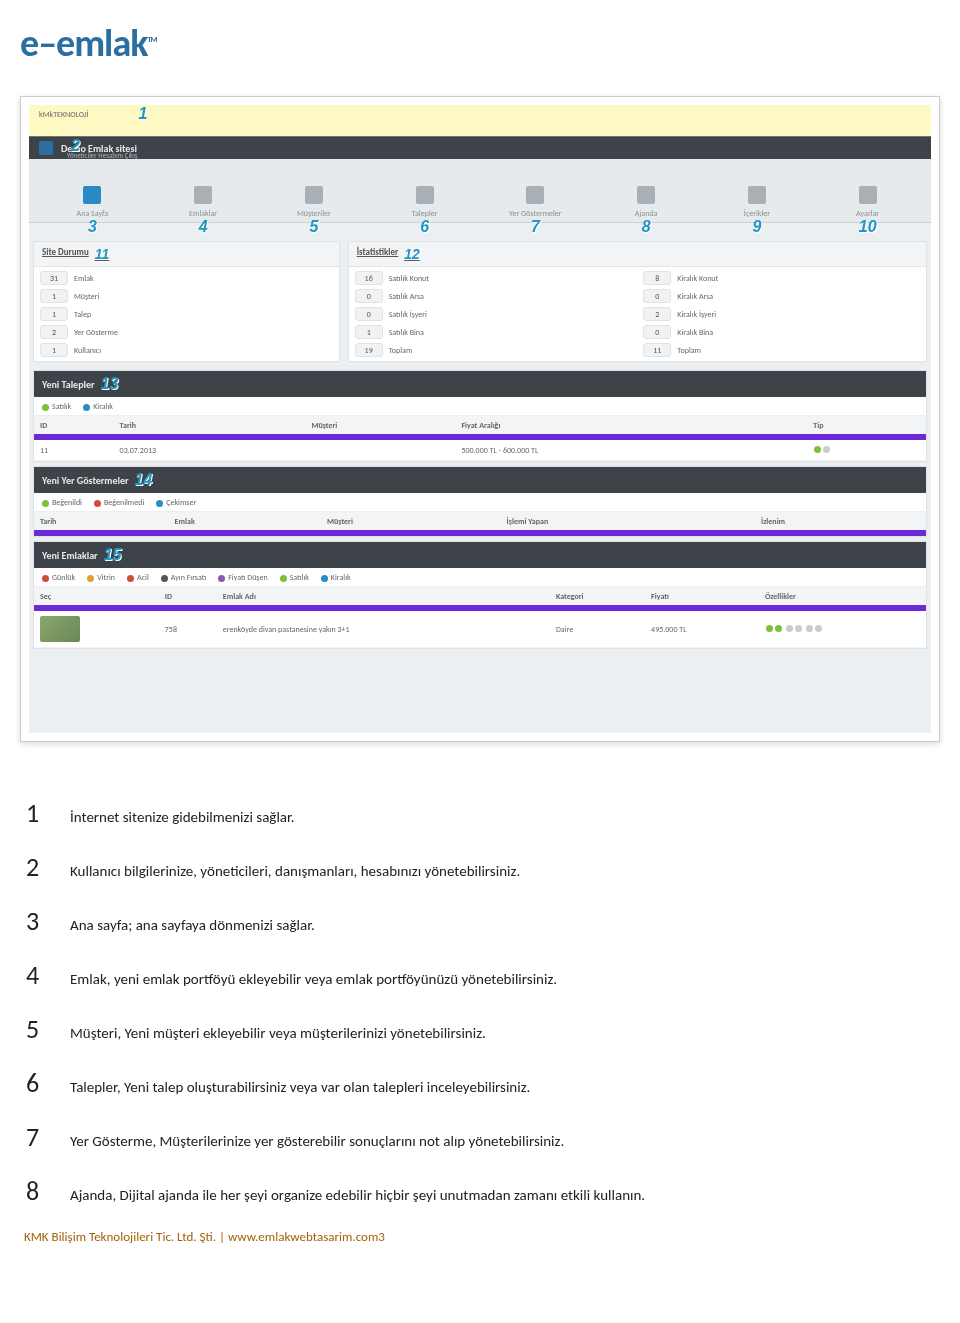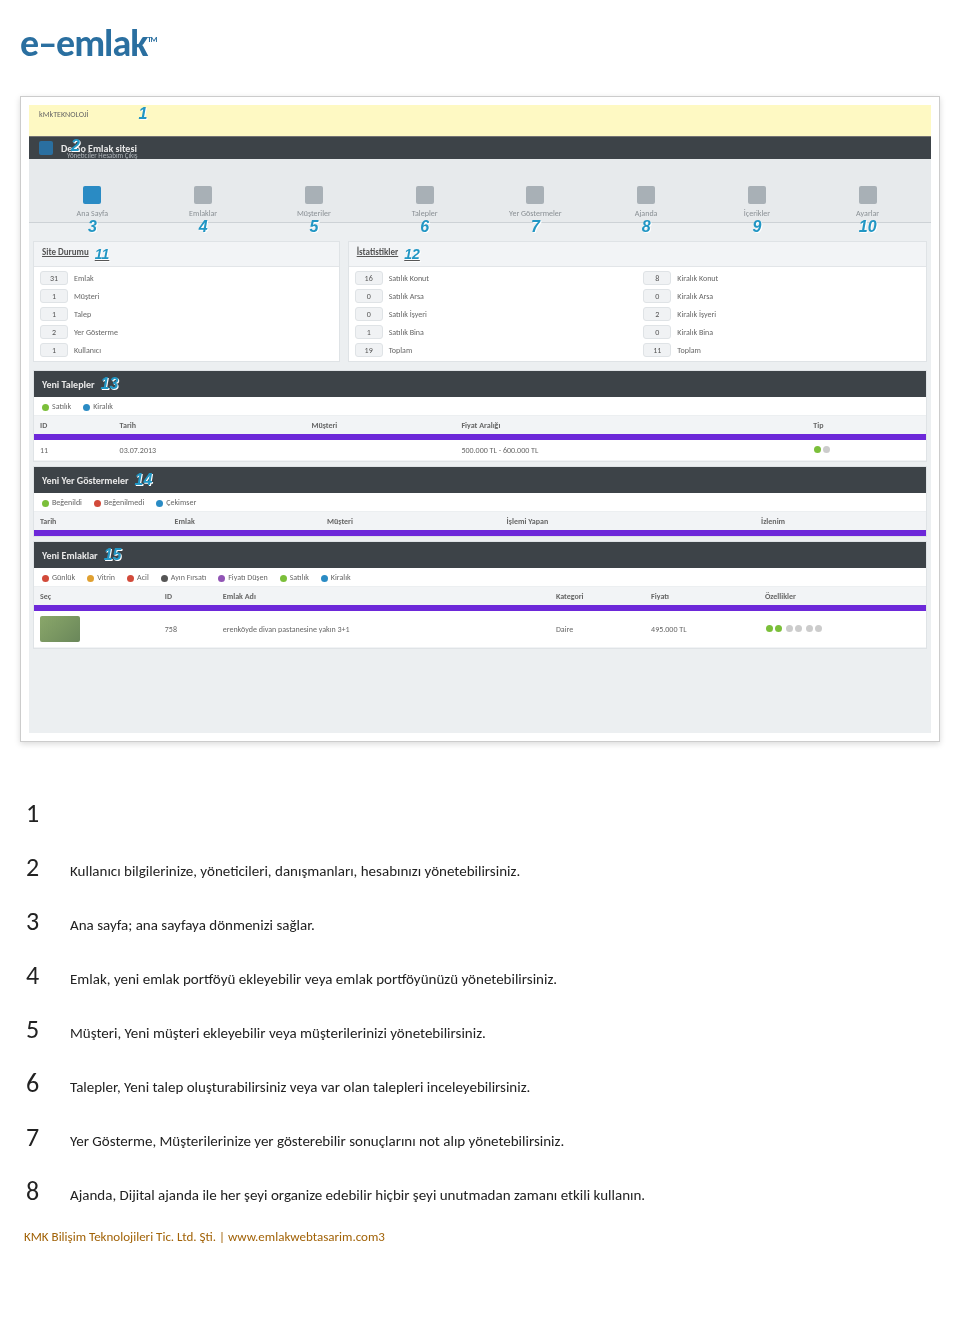--- a/index.html
+++ b/index.html
@@ -283,20 +283,21 @@
           </table>
       </div>
 
       <div style="height:80px;"></div>
     </div>
   </div>
 
   <div class="desc-list">
     <div class="desc-row">
         <div class="desc-num">1</div>
+        <div class="desc-text">İnternet sitenize gidebilmenizi sağlar.</div>
       </div>
     <div class="desc-row">
         <div class="desc-num">2</div>
         <div class="desc-text">Kullanıcı bilgilerinize, yöneticileri, danışmanları, hesabınızı yönetebilirsiniz.</div>
       </div>
     <div class="desc-row">
         <div class="desc-num">3</div>
         <div class="desc-text">Ana sayfa; ana sayfaya dönmenizi sağlar.</div>
       </div>
     <div class="desc-row">

